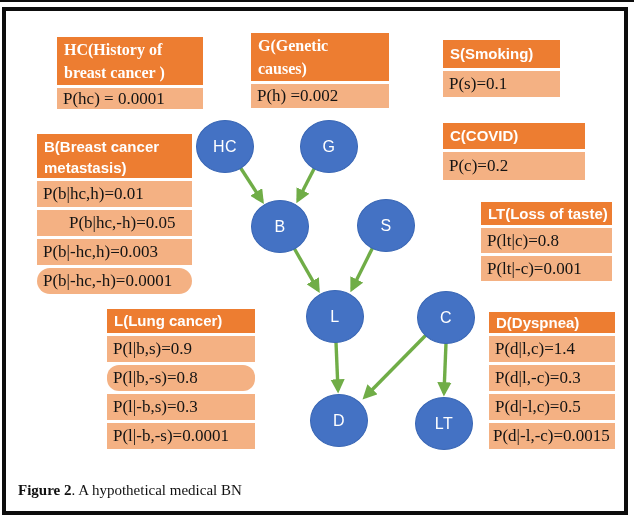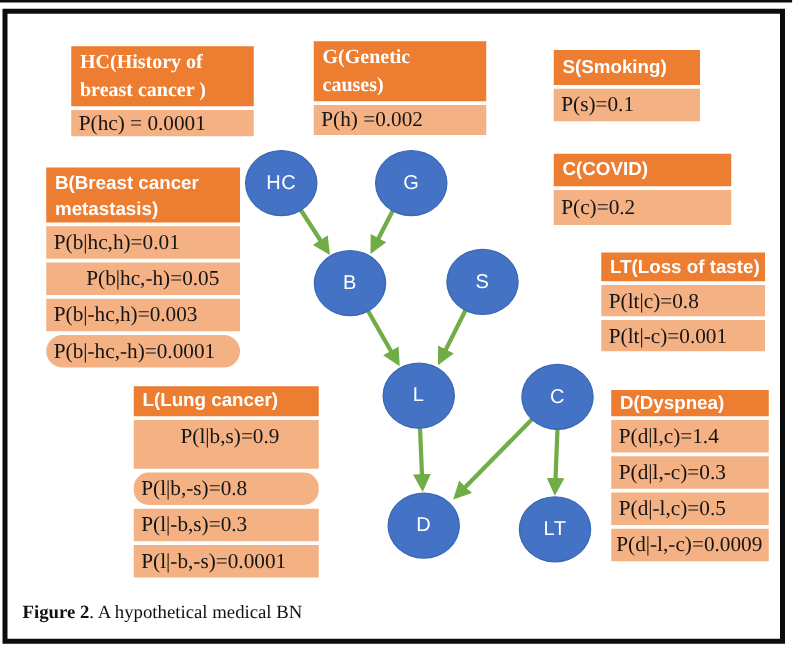--- a/index.html
+++ b/index.html
@@ -85,32 +85,32 @@
   </div>
 
   <div class="ptable" style="left:481px;top:202px;width:131px;">
     <div class="thead sans" style="height:23px;line-height:23px;">LT(Loss of taste)</div>
     <div class="trow" style="height:25px;line-height:25px;">P(lt|c)=0.8</div>
     <div class="trow" style="height:25px;line-height:25px;">P(lt|-c)=0.001</div>
   </div>
 
   <div class="ptable" style="left:107px;top:309px;width:148px;">
     <div class="thead sans" style="height:24px;line-height:24px;">L(Lung cancer)</div>
-    <div class="trow" style="height:39px;line-height:26px;text-align:center;">P(l|b,s)=0.9</div>
+    <div class="trow" style="height:26px;line-height:26px;">P(l|b,s)=0.9</div>
     <div class="trow" style="height:26px;line-height:26px;border-radius:12px;">P(l|b,-s)=0.8</div>
     <div class="trow" style="height:26px;line-height:26px;">P(l|-b,s)=0.3</div>
     <div class="trow" style="height:26px;line-height:26px;">P(l|-b,-s)=0.0001</div>
   </div>
 
   <div class="ptable" style="left:489px;top:312px;width:126px;">
     <div class="thead sans" style="height:21px;line-height:21px;">D(Dyspnea)</div>
     <div class="trow" style="height:26px;line-height:26px;">P(d|l,c)=1.4</div>
     <div class="trow" style="height:26px;line-height:26px;">P(d|l,-c)=0.3</div>
     <div class="trow" style="height:26px;line-height:26px;">P(d|-l,c)=0.5</div>
-    <div class="trow" style="height:26px;line-height:26px;padding-left:4px;">P(d|-l,-c)=0.0009</div>
+    <div class="trow" style="height:26px;line-height:26px;padding-left:4px;">P(d|-l,-c)=0.0015</div>
   </div>
 
   <svg class="edges" width="634" height="522" viewBox="0 0 634 522">
     <defs>
       <marker id="arrow" viewBox="0 0 10 10" refX="7.5" refY="5" markerWidth="4.2" markerHeight="4.2" orient="auto">
         <path d="M0,0 L10,5 L0,10 z"></path>
       </marker>
     </defs>
     <line x1="240" y1="167" x2="262" y2="201" marker-end="url(#arrow)"></line>
     <line x1="315" y1="167" x2="298" y2="200" marker-end="url(#arrow)"></line>

